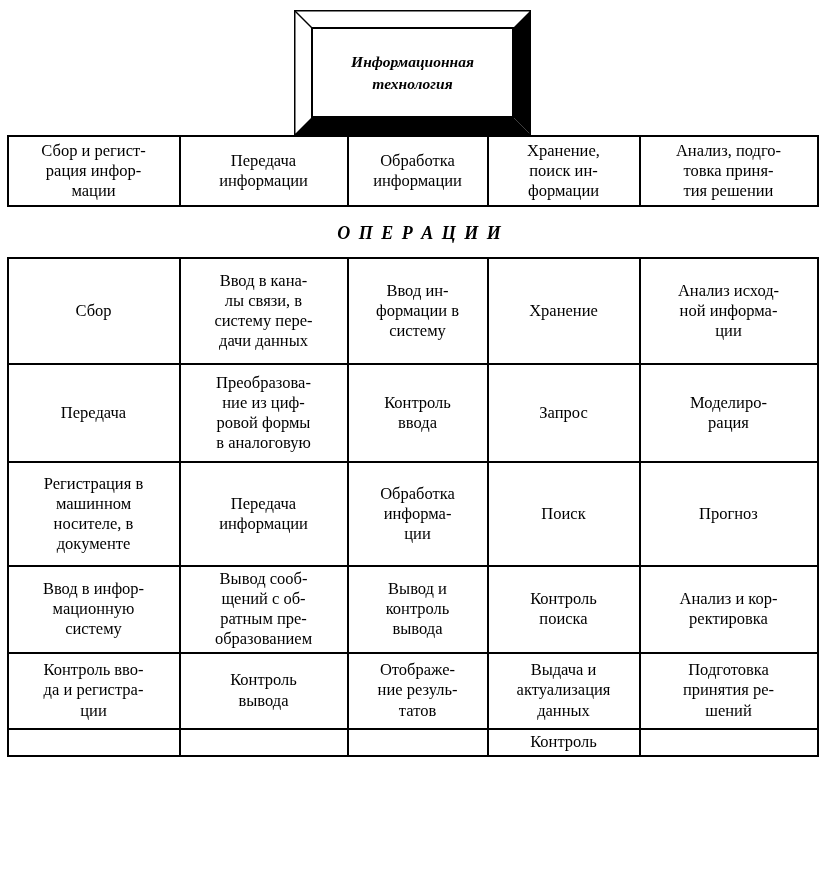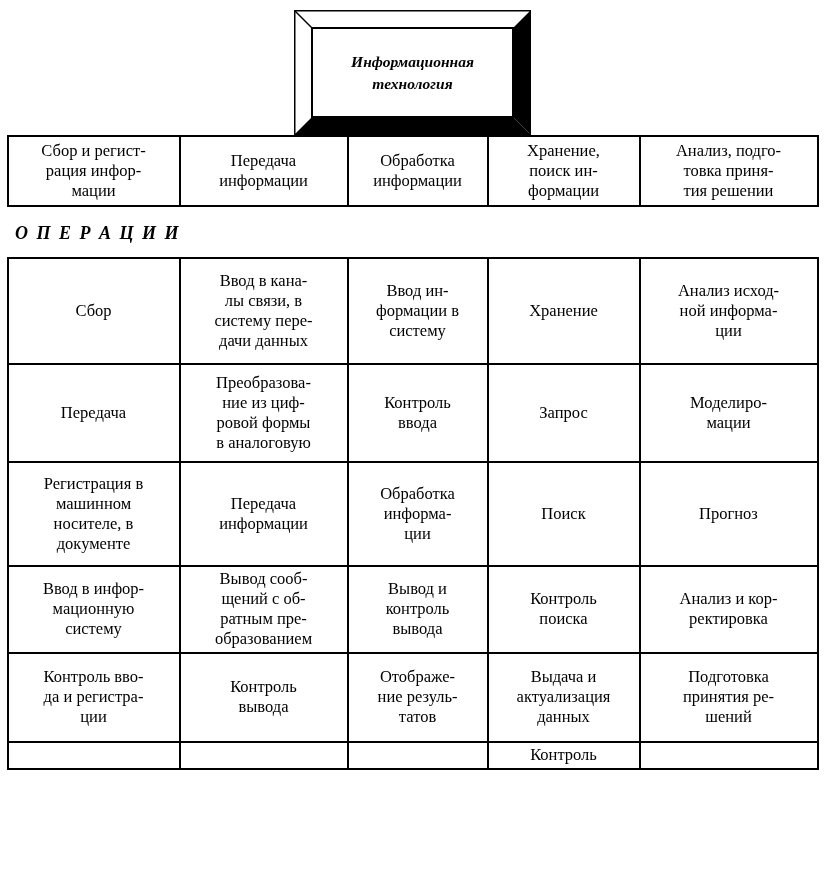--- a/index.html
+++ b/index.html
@@ -37,21 +37,21 @@
   table.tbl td{
     border:2px solid #000;
     text-align:center;vertical-align:middle;
     white-space:pre-line;
     font-size:16.5px;line-height:1.22;
     padding:2px 4px;
     overflow:hidden;
   }
 
   .ops-label{
-    font-weight:bold;font-style:italic;
+    text-align:center;font-weight:bold;font-style:italic;
     font-size:18px;letter-spacing:2px;
     margin:16px 0 13px 15px;
   }
 </style>
 </head>
 <body>
 
 <div class="page">
 
   <div class="frame-wrap">
@@ -124,21 +124,21 @@
     <tr style="height:98px">
       <td>Передача</td>
       <td>Преобразова-
 ние из циф-
 ровой формы
 в аналоговую</td>
       <td>Контроль
 ввода</td>
       <td>Запрос</td>
       <td>Моделиро-
-мации</td>
+рация</td>
     </tr>
     <tr style="height:104px">
       <td>Регистрация в
 машинном
 носителе, в
 документе</td>
       <td>Передача
 информации</td>
       <td>Обработка
 информа-
@@ -155,21 +155,21 @@
 ратным пре-
 образованием</td>
       <td>Вывод и
 контроль
 вывода</td>
       <td>Контроль
 поиска</td>
       <td>Анализ и кор-
 ректировка</td>
     </tr>
-    <tr style="height:89px">
+    <tr style="height:76px">
       <td>Контроль вво-
 да и регистра-
 ции</td>
       <td>Контроль
 вывода</td>
       <td>Отображе-
 ние резуль-
 татов</td>
       <td>Выдача и
 актуализация

